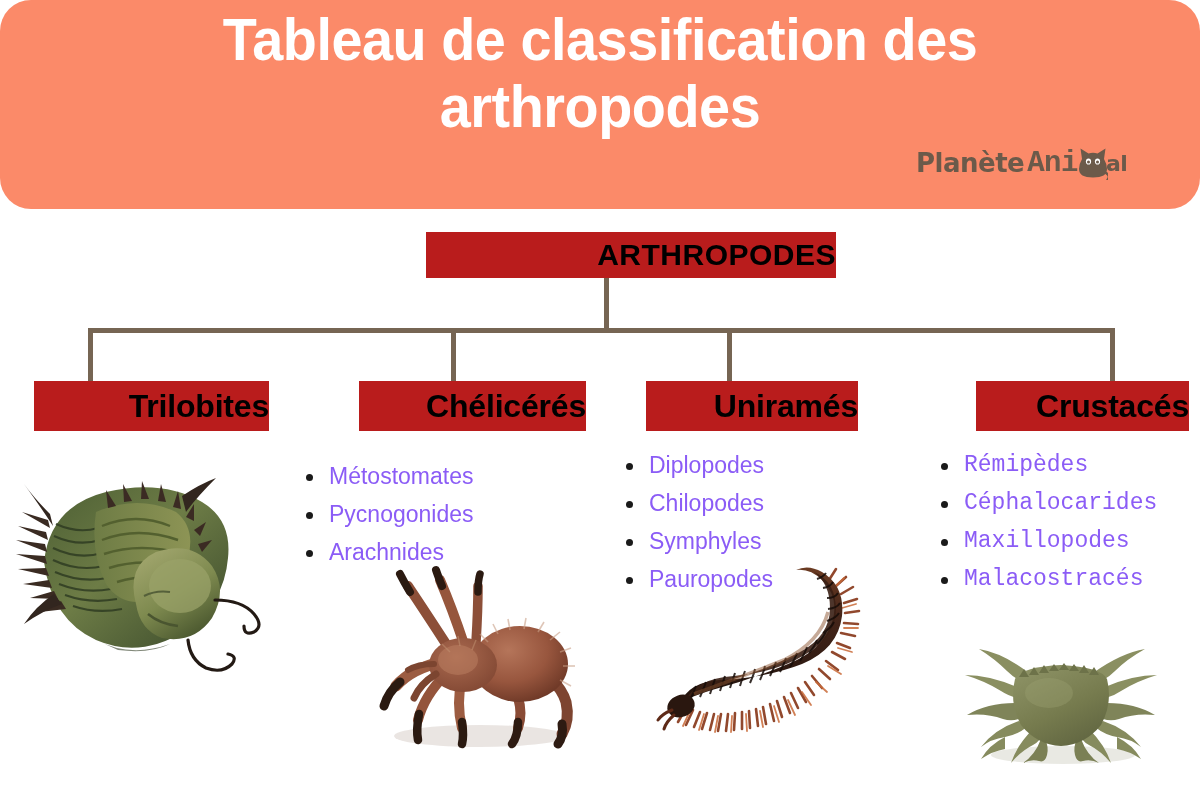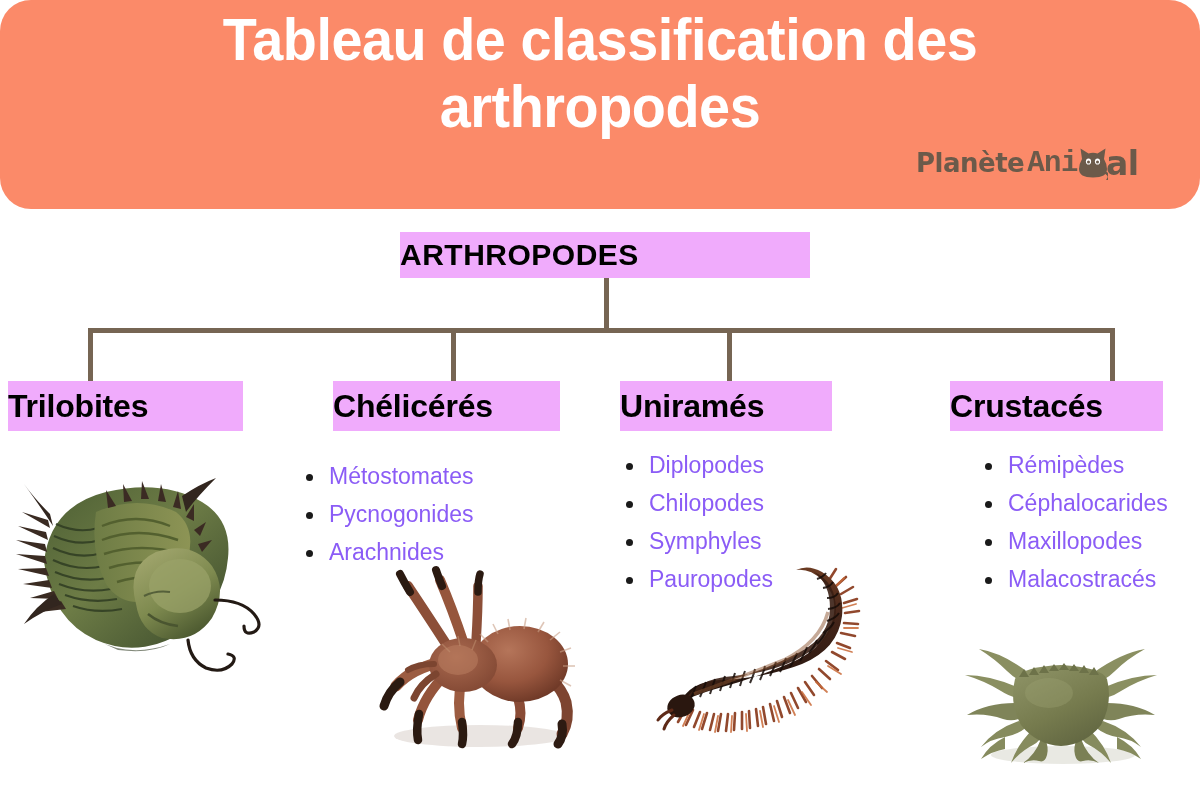--- a/index.html
+++ b/index.html
@@ -52,36 +52,37 @@
     font-weight: bold;
     font-size: 29px;
     letter-spacing: -0.5px;
     color: #6b5a4a;
     margin-left: 3px;
   }
   .logo-cat { position: relative; width: 30px; height: 34px; margin: 0 0px; }
   .logo-al {
     font-family: "DejaVu Sans", sans-serif;
     font-weight: bold;
-    font-size: 33px;
+    font-size: 22px;
     letter-spacing: -0.5px;
     color: #6b5a4a;
     margin-left: -2px;
   }
 
   
   .tree-layer { position: absolute; left: 0; top: 209px; width: 1200px; height: 591px; }
 
   .node-box {
     position: absolute;
-    background: #f0abfc;
-    display: flex; align-items: center; justify-content: flex-start;
+    background: #b91c1c;
+    display: flex; align-items: center; justify-content: flex-end;
     color: #000;
     font-family: "Liberation Sans", sans-serif;
     font-weight: bold;
+    margin-left: 26px;
   }
   .node-root {
     left: 400px; top: 23px; width: 410px; height: 46px;
     font-size: 30px; letter-spacing: 0.5px;
   }
   .node-cat {
     height: 50px;
     font-size: 32px;
     letter-spacing: -0.2px;
   }
@@ -109,21 +110,21 @@
   }
   .bullets li { position: relative; padding-left: 29px; white-space: nowrap; }
   .bullets li::before {
     content: "";
     position: absolute; left: 6px; top: 17px;
     width: 7px; height: 7px; border-radius: 50%;
     background: #1a1a1a;
   }
   #list-cheliceres { left: 300px; top: 248px; }
   #list-unirames   { left: 620px; top: 237px; }
-  #list-crustaces  { left: 979px; top: 237px; }
+  #list-crustaces  { left: 935px; top: 237px; font-family: Liberation Mono, monospace; }
 
   
   .animal { position: absolute; }
 
   
   #art-trilobite { left: 10px; top: 245px; width: 275px; height: 220px; }
   
   #art-spider { left: 330px; top: 355px; width: 280px; height: 200px; }
   
   #art-millipede { left: 650px; top: 345px; width: 270px; height: 210px; }

